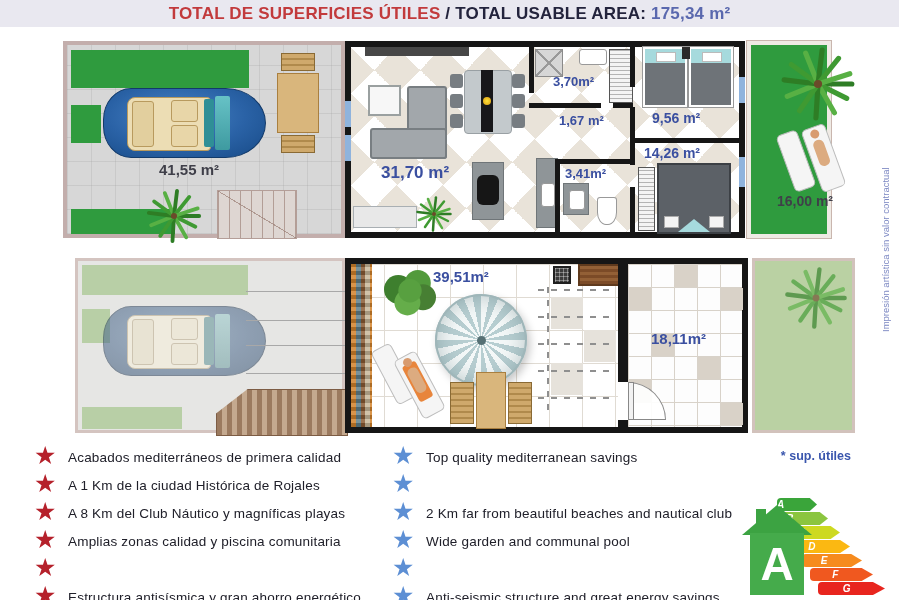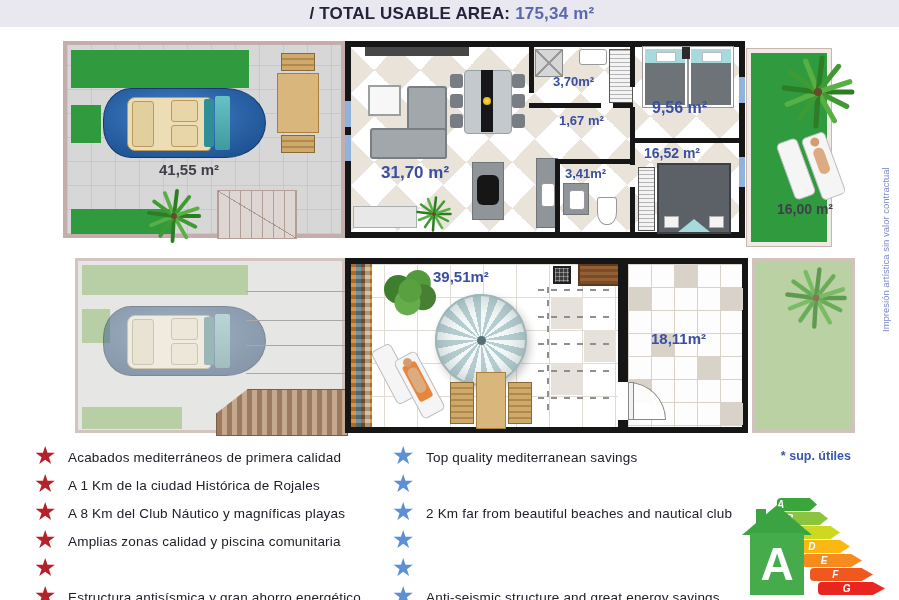--- a/index.html
+++ b/index.html
@@ -149,20 +149,21 @@
       <circle cx="10" cy="4" r="10" fill="#477f33"></circle>
       <circle cx="-2" cy="8" r="10" fill="#65ad4a"></circle>
       <circle cx="0" cy="-1" r="9" fill="#58a040"></circle>
     </g>
   </defs>
 </svg>
 
 <div class="page">
 
   <div class="abs title-bar">
+    <span class="t-es">TOTAL DE SUPERFICIES ÚTILES</span>
     <span class="t-sep"> / </span>
     <span class="t-en">TOTAL USABLE AREA: </span>
     <span class="t-val">175,34 m²</span>
   </div>
 
   <div class="abs" style="left:63px;top:41px;width:792px;height:197px;">
 
     <div class="abs outdoor" style="left:0;top:0;width:282px;height:197px;">
       <div class="abs grass" style="left:4px;top:5px;width:178px;height:38px;"></div>
       <div class="abs grass" style="left:4px;top:60px;width:30px;height:38px;"></div>
@@ -239,37 +240,37 @@
 
       <div class="abs bed-s" style="left:292px;top:0;width:40px;height:56px;">
         <div class="teal"></div>
           <div class="pillow"></div>
       </div>
       <div class="abs bed-s" style="left:338px;top:0;width:40px;height:56px;">
         <div class="teal"></div>
           <div class="pillow"></div>
       </div>
       <div class="abs" style="left:331px;top:0;width:8px;height:12px;background:#2a2a2a;"></div>
-      <div class="abs alabel" style="left:301px;top:52px;font-size:16px;">9,56 m²</div>
-
-      <div class="abs alabel" style="left:293px;top:98px;font-size:14px;">16,52 m²</div>
+      <div class="abs alabel" style="left:301px;top:63px;font-size:14px;">9,56 m²</div>
+
+      <div class="abs alabel" style="left:293px;top:98px;font-size:14px;">14,26 m²</div>
       <div class="abs hatch" style="left:287px;top:120px;width:15px;height:62px;"></div>
       <div class="abs bed-d" style="left:306px;top:116px;width:70px;height:67px;">
         <div class="pillow" style="left:5px;"></div>
         <div class="pillow" style="right:5px;"></div>
         <div class="fold"></div>
       </div>
 
       <div class="abs window" style="left:-6px;top:54px;width:6px;height:26px;"></div>
       <div class="abs window" style="left:-6px;top:88px;width:6px;height:26px;"></div>
       <div class="abs window" style="left:388px;top:110px;width:6px;height:30px;"></div>
       <div class="abs window" style="left:388px;top:30px;width:6px;height:26px;"></div>
     </div>
 
-    <div class="abs garden" style="left:684px;top:0;width:84px;height:197px;box-sizing:border-box;margin-top:8px;">
+    <div class="abs garden" style="left:684px;top:0;width:84px;height:197px;box-sizing:border-box;">
       <svg class="abs" style="left:28px;top:0;width:78px;height:78px;" viewBox="-38 -38 76 76">
           <use href="#palm"></use>
         </svg>
       <div class="abs lounger" style="left:34px;top:86px;width:20px;height:58px;transform:rotate(-20deg);"></div>
       <div class="abs lounger" style="left:60px;top:80px;width:23px;height:64px;transform:rotate(-20deg);">
         <div class="person-head"></div>
         <div class="person-body"></div>
       </div>
       <div class="abs alabel dark" style="left:26px;top:148px;font-size:14px;">16,00 m²</div>
     </div>
@@ -388,20 +389,21 @@
       </div>
     <div class="feat blue" style="top:28px;">
         <span class="star">★</span>
       </div>
     <div class="feat blue" style="top:56px;">
         <span class="star">★</span>
         <span class="txt">2 Km far from beautiful beaches and nautical club</span>
       </div>
     <div class="feat blue" style="top:84px;">
         <span class="star">★</span>
+        <span class="txt">Wide garden and communal pool</span>
       </div>
     <div class="feat blue" style="top:112px;">
         <span class="star">★</span>
       </div>
     <div class="feat blue" style="top:140px;">
         <span class="star">★</span>
         <span class="txt">Anti-seismic structure and great energy savings</span>
       </div>
   </div>
 

